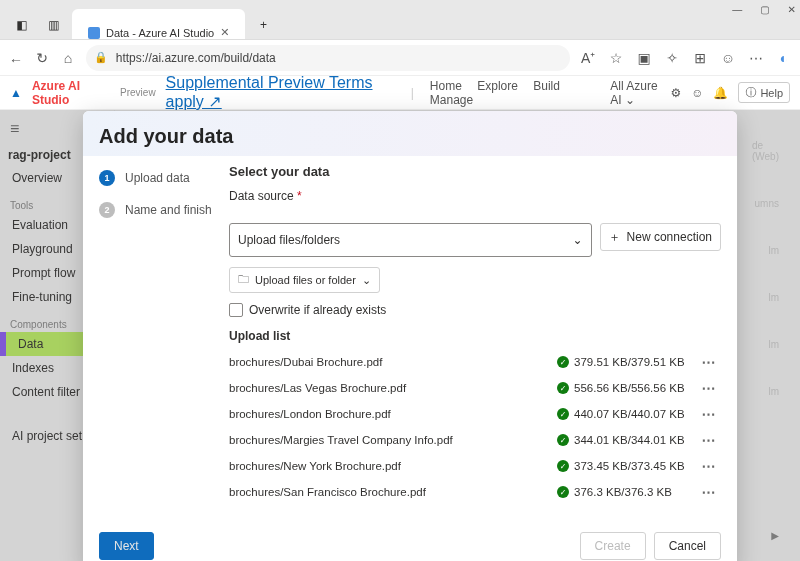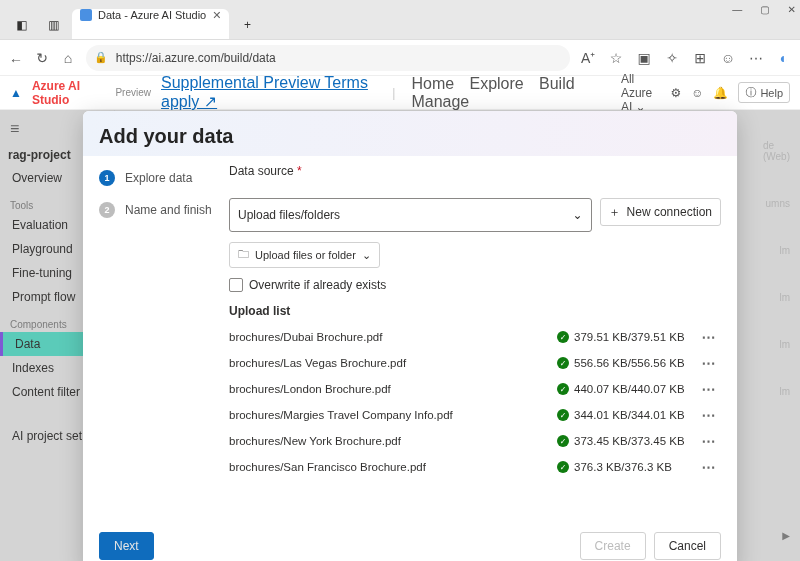--- a/index.html
+++ b/index.html
@@ -2,47 +2,47 @@
 <html><head>
 <meta charset="utf-8">
 <style>
 *{box-sizing:border-box;margin:0;padding:0;font-family:"Segoe UI",Arial,sans-serif}
 body{width:800px;height:561px;background:#f3f3f3;overflow:hidden;font-size:12px;color:#323130}
 
 .browser-top{height:40px;background:#e8e8e8;display:flex;align-items:center;padding:0 8px;border-bottom:1px solid #ddd}
 .win-btns{position:absolute;right:4px;top:4px;display:flex;gap:18px;font-size:10px;color:#555}
 .tab-strip{display:flex;align-items:flex-end;gap:4px;height:100%}
 .tab-btn{width:28px;height:28px;display:flex;align-items:center;justify-content:center;border-radius:4px}
-.tab{display:flex;align-items:flex-start;background:#fff;height:30px;padding:0 8px;border-radius:6px 6px 0 0;gap:6px;min-width:140px}
+.tab{display:flex;align-items:flex-end;background:#fff;height:30px;padding:0 16px;border-radius:6px 6px 0 0;gap:6px;min-width:140px}
 .tab .favicon{width:12px;height:12px;background:#4a90e2;border-radius:2px}
 .tab .title{font-size:11px}
 .tab .close{font-size:11px;color:#666;margin-left:auto}
 .addr-bar{height:36px;background:#fff;display:flex;align-items:center;padding:0 8px;gap:10px;border-bottom:1px solid #eee}
 .addr-bar .ico{width:16px;height:16px;display:flex;align-items:center;justify-content:center;color:#555;font-size:14px}
 .url-field{flex:1;display:flex;align-items:center;gap:8px;height:26px;padding:0 8px;border-radius:14px;background:#f5f5f5;color:#444;font-size:12px}
 .url-field .lock{font-size:11px;color:#666}
 .right-icons{display:flex;gap:12px;align-items:center;color:#555}
 
 .app-hdr{height:34px;background:#fff;display:flex;align-items:center;padding:0 10px;gap:10px;border-bottom:1px solid #eee;font-size:12px}
 .app-hdr .brand{font-weight:600;color:#ef4444}
 .app-hdr .preview-link{color:#0f6cbd;font-size:16px;text-decoration:underline}
 .app-hdr .navsep{color:#ccc}
-.app-hdr .nav a{color:#555;margin:0 6px;font-size:16px}
+.app-hdr .nav a{color:#555;margin:0 6px;font-size:12px}
 .app-hdr .right{margin-left:auto;display:flex;gap:10px;align-items:center;color:#555}
 .help-btn{border:1px solid #ccc;border-radius:3px;padding:2px 6px;font-size:11px;display:flex;gap:4px;align-items:center}
 
 .work{position:relative;height:451px;background:#f6f6f6;display:flex}
 .side{width:115px;background:#f6f6f6;border-right:1px solid #eee;padding-top:4px;font-size:12px}
 .side .ham{padding:6px 10px;font-size:16px;color:#666}
 .side .proj{padding:4px 8px;font-weight:600}
 .side .sec{padding:10px 10px 2px;color:#888;font-size:10px}
 .side a{display:block;padding:5px 12px;color:#323130;font-size:12px}
-.side a.active{border-left:3px solid #8b5cf6;background:#5eead4}
+.side a.active{border-left:6px solid #8b5cf6;background:#bef264}
 .cover{position:absolute;inset:0;background:rgba(80,80,80,.2)}
-.phantom{position:absolute;right:10px;top:30px;bottom:20px;width:24px;display:flex;flex-direction:column;gap:36px;color:#cfcfcf;font-size:10px;align-items:flex-end}
+.phantom{position:absolute;right:21px;top:30px;bottom:20px;width:24px;display:flex;flex-direction:column;gap:36px;color:#cfcfcf;font-size:10px;align-items:flex-end}
 
 .modal{position:absolute;left:83px;top:1px;right:63px;height:459px;background:#fff;border-radius:6px;box-shadow:0 6px 24px rgba(0,0,0,.2);display:flex;flex-direction:column;overflow:hidden}
 .modal-hdr{padding:14px 16px 8px;background:linear-gradient(90deg,#eef3fb 0%,#f6f0f8 100%)}
 .modal-hdr h2{font-size:20px;font-weight:600;color:#242424}
 .modal-body{flex:1;display:flex;padding:8px 16px 0}
 .steps{width:130px;padding-top:6px}
 .step{display:flex;align-items:center;gap:10px;font-size:12px;margin-bottom:16px;color:#555}
 .step-dot{width:16px;height:16px;border-radius:50%;background:#0f6cbd;color:#fff;font-size:9px;display:flex;align-items:center;justify-content:center;font-weight:600}
 .step-dot.gray{background:#bdbdbd}
 .content{flex:1}
@@ -130,22 +130,22 @@
 </div>
 
 <div class="work">
   <div class="side">
     <div class="ham">≡</div>
     <div class="proj">rag-project</div>
     <a>Overview</a>
     <div class="sec">Tools</div>
     <a>Evaluation</a>
     <a>Playground</a>
+    <a>Prompt flow</a>
     <a>Fine-tuning</a>
-    <a>Prompt flow</a>
     <div class="sec">Components</div>
     <a class="active">Data</a>
     <a>Indexes</a>
     <a>Content filter</a>
     <div style="height:20px"></div>
     <a>AI project set</a>
   </div>
   <div class="phantom">
     <span>de (Web)</span>
       <span>umns</span>
@@ -158,28 +158,29 @@
   <div class="cover"></div>
 
   <div class="modal">
     <div class="modal-hdr">
       <h2>Add your data</h2>
     </div>
     <div class="modal-body">
       <div class="steps">
         <div class="step">
           <span class="step-dot">1</span>
-          <span>Explore data</span>
+          <span>Upload data</span>
         </div>
         <div class="step">
           <span class="step-dot gray">2</span>
           <span>Name and finish</span>
         </div>
       </div>
       <div class="content">
+        <h3>Select your data</h3>
         <div class="lbl">
           <span>Data source</span> <span class="req">*</span>
         </div>
         <div class="ds-row">
           <div class="select">
             <span>Upload files/folders</span>
             <span>⌄</span>
           </div>
           <div class="newconn">
             <span>＋</span>

